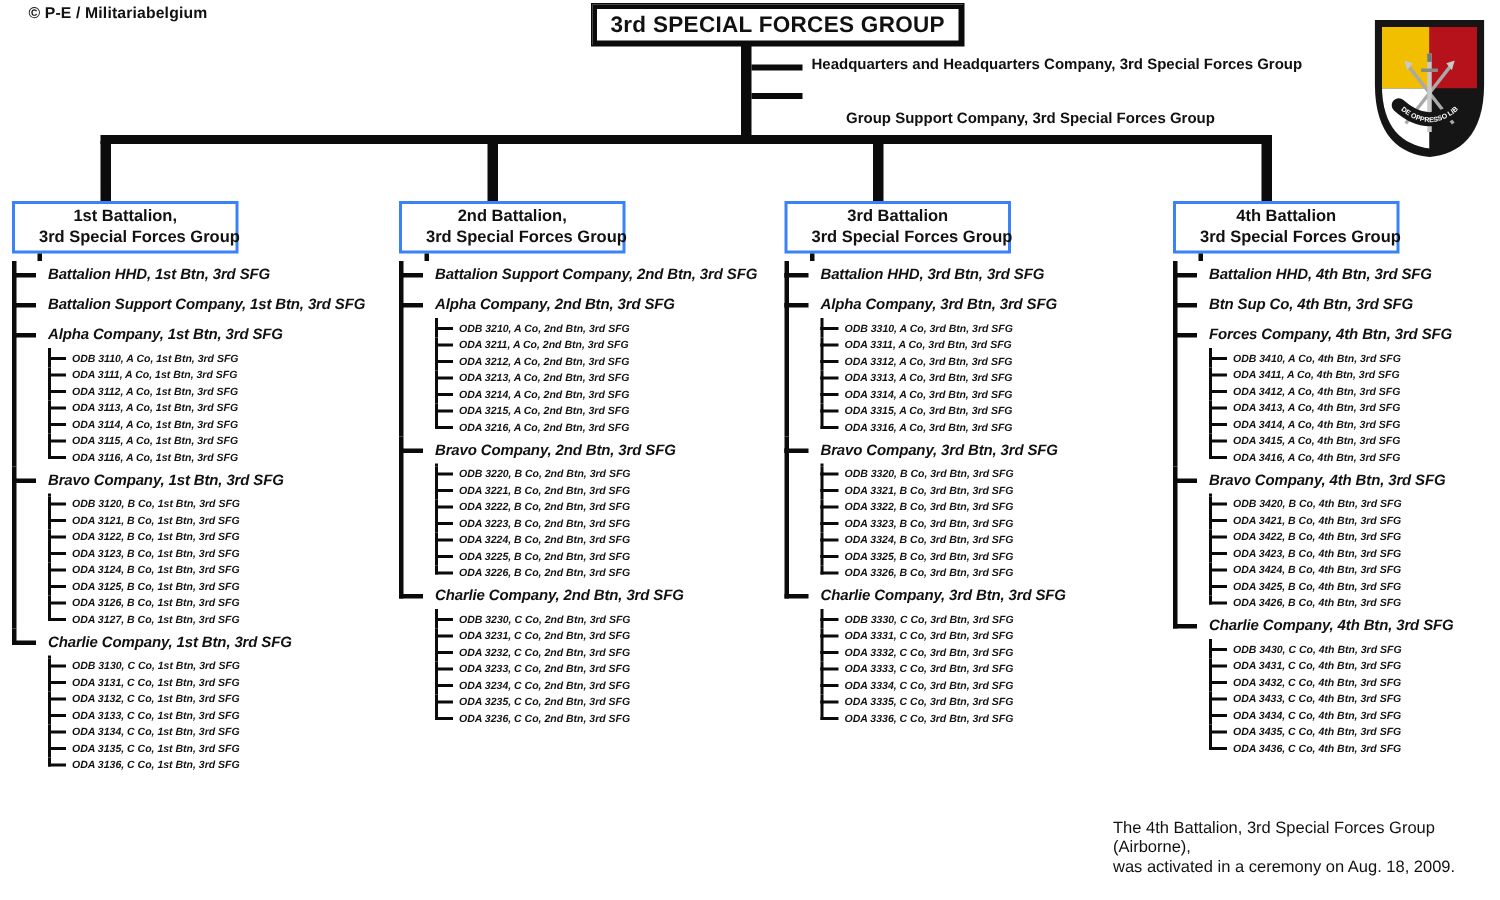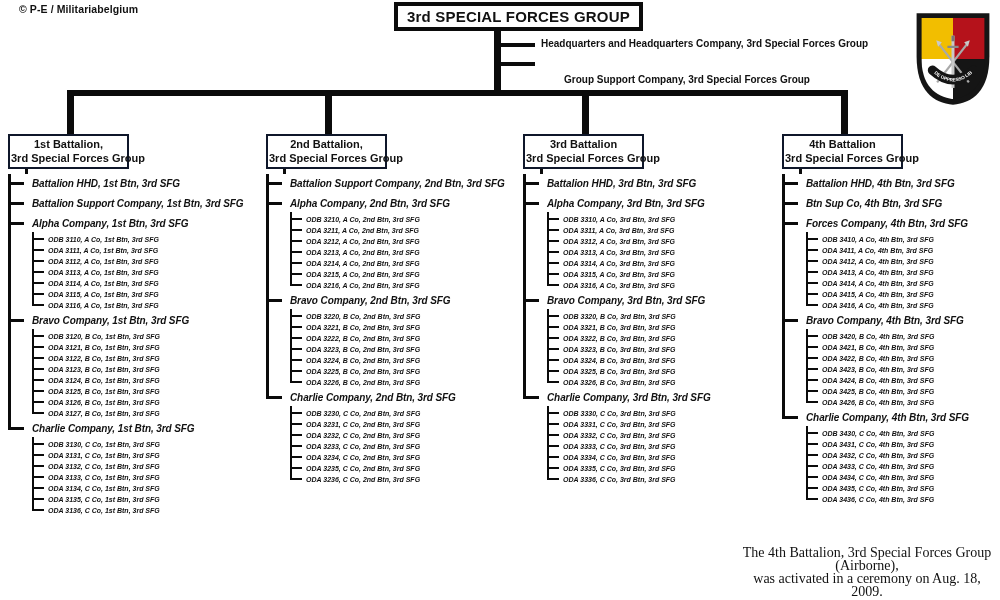--- a/index.html
+++ b/index.html
@@ -17,26 +17,26 @@
   }
   .line{background:#0b0b0b;}
   .trunk{left:494px;top:29px;width:7px;height:61px;}
   .bus{left:67px;top:90px;width:781px;height:6px;}
   .drop{top:94px;width:7px;height:42px;}
   .d0{left:67px;} .d1{left:325px;} .d2{left:582px;} .d3{left:841px;}
   .hq-tick{left:501px;width:34px;height:4px;}
   .t0{top:43px;} .t1{top:62px;}
   .hq-label{font-size:10px;font-weight:bold;white-space:nowrap;line-height:11px;}
   .h0{left:541px;top:38px;} .h1{left:544px;top:74px;margin-left:20px;}
-  .footnote{left:742px;top:546px;width:250px;text-align:center;font-size:14px;line-height:13px;font-family:Liberation Serif, serif;}
+  .footnote{left:742px;top:546px;width:250px;text-align:left;font-size:11px;line-height:13px;}
 
   .bcol{position:absolute;top:134px;width:258px;}
   .c0{left:8px;} .c1{left:266px;} .c2{left:523px;} .c3{left:782px;}
   .bn-box{
-    width:115px;border:2px solid #0f172a;padding:2px 1px;text-align:center;
+    width:115px;border:2px solid #3b82f6;padding:2px 16px;text-align:center;
     font-size:11px;font-weight:bold;line-height:13.5px;background:#fff;white-space:nowrap;
   }
   .stem{width:3px;height:5px;background:#0b0b0b;margin-left:17px;}
   ul.tree{list-style:none;margin:0;padding:0;}
   .lvl2{margin-left:17px;}
   .lvl2>li{position:relative;padding-left:24px;font-size:10px;font-weight:bold;
     line-height:20px;white-space:nowrap;letter-spacing:-0.1px;font-style:italic;}
   .lvl2>li::before{content:"";position:absolute;left:0;top:0;width:13px;height:8px;
     border-left:3px solid #0b0b0b;border-bottom:3px solid #0b0b0b;}
   .lvl2>li:not(:last-child)::after{content:"";position:absolute;left:0;top:8px;bottom:0;

